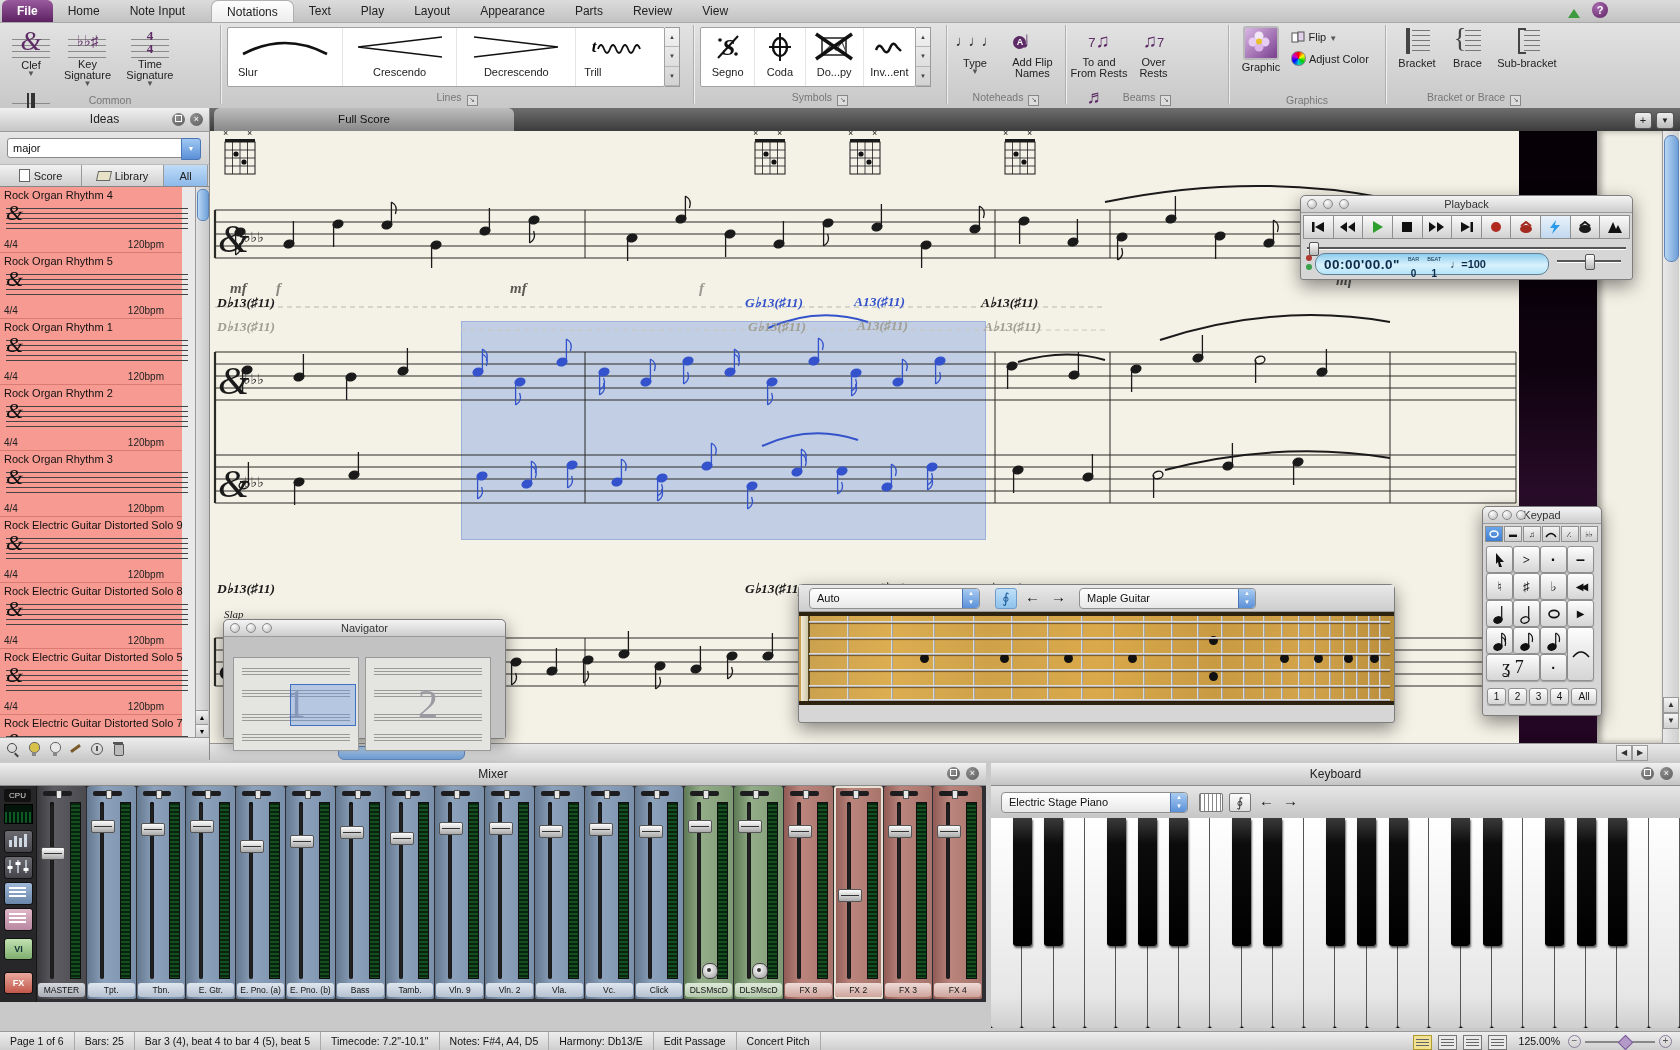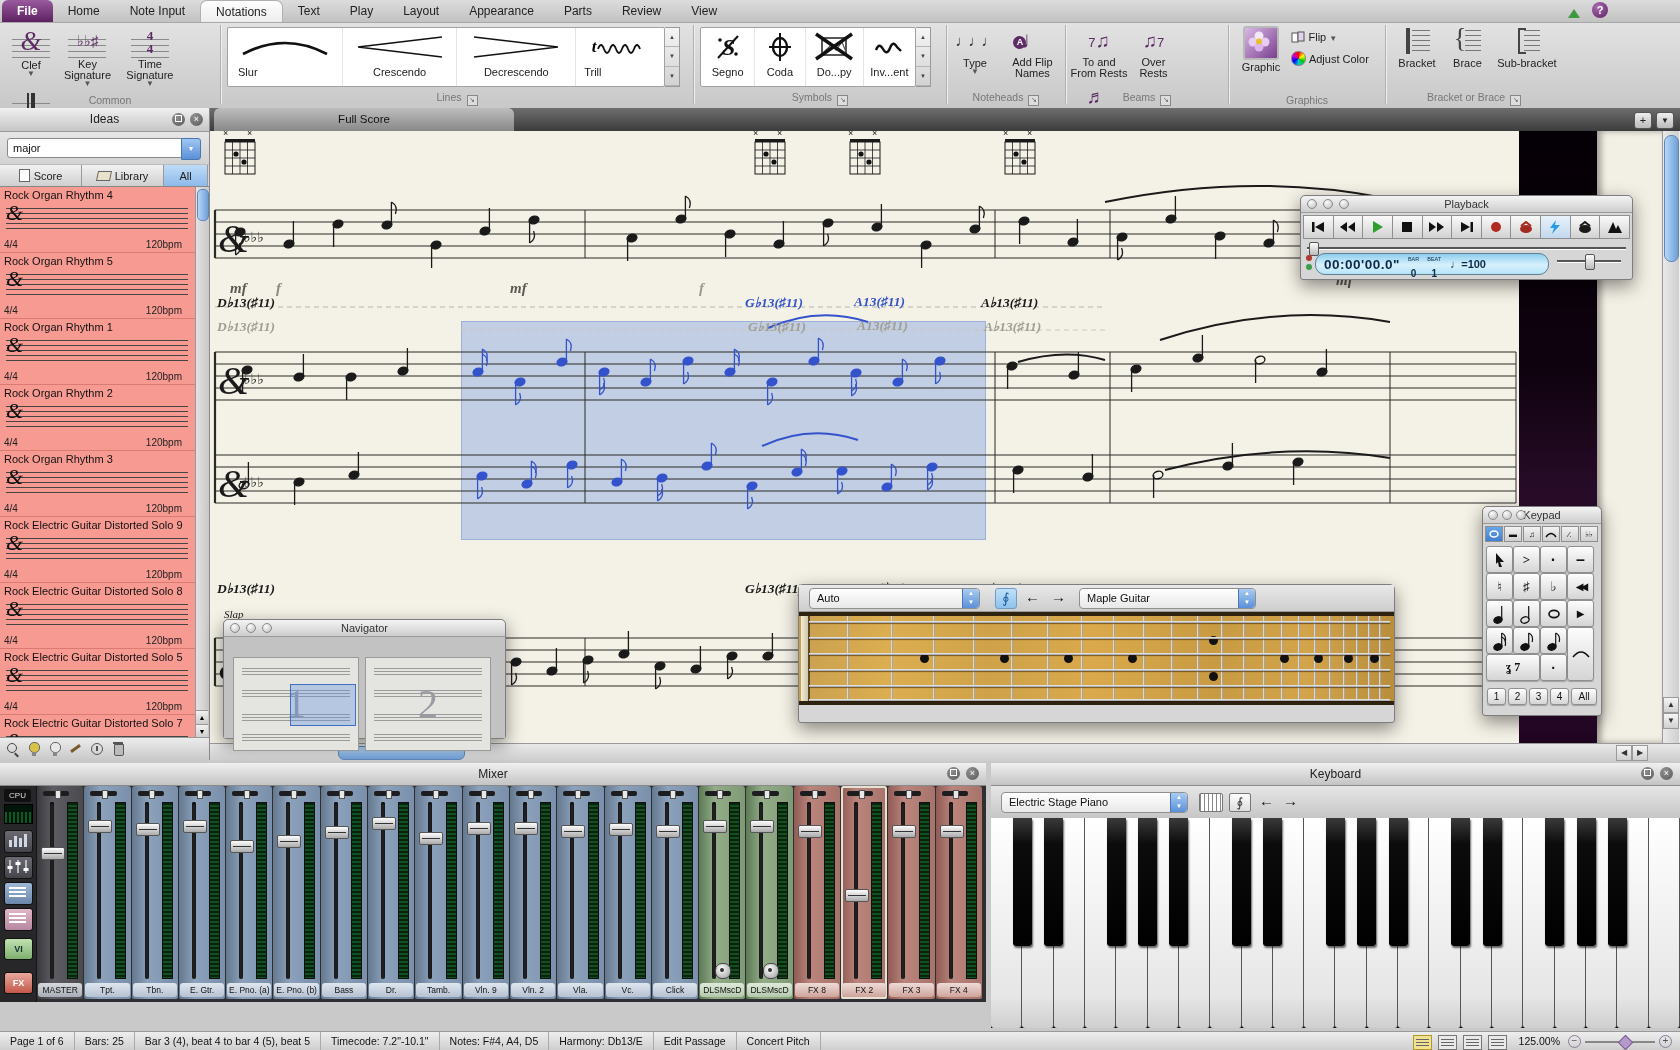--- a/index.html
+++ b/index.html
@@ -2,21 +2,21 @@
 <html><head>
 <meta charset="utf-8">
 <style>
   html,body{margin:0;padding:0;}
   body{width:1680px;height:1050px;overflow:hidden;font-family:"Liberation Sans",sans-serif;background:#c9c9c9;}
   .app{position:absolute;left:0;top:0;width:1680px;height:1050px;}
   
   .tabbar{position:absolute;left:0;top:0;width:1680px;height:22px;background:linear-gradient(#dcdcdc,#c2c2c2);border-bottom:1px solid #a8a8a8;}
   .rtab{display:inline-block;height:22px;line-height:22px;padding:0 15px;font-size:12px;color:#222;vertical-align:top;cursor:default;}
   .rtab.file{background:linear-gradient(#9a5a9e,#5d2161);color:#fff;font-weight:bold;border-radius:6px 6px 0 0;margin-left:2px;}
-  .rtab.active{background:linear-gradient(#fefefe,#ededed);border-radius:7px 7px 0 0;border:1px solid #b0b0b0;border-bottom:none;height:21px;}
+  .rtab.active{background:linear-gradient(#fefefe,#ededed);border-radius:7px 7px 0 0;border:1px solid #b0b0b0;border-bottom:none;height:21px;margin-left:11px;}
   .ribbon{position:absolute;left:0;top:23px;width:1680px;height:85px;background:linear-gradient(#e2e2e2,#c8c8c8);border-bottom:1px solid #9a9a9a;display:flex;}
   .grp{position:relative;height:85px;flex:none;}
   .gsep{flex:none;width:1px;background:#b0b0b0;box-shadow:1px 0 0 #efefef;height:79px;margin-top:2px;}
   .glabel{position:absolute;left:0;right:0;bottom:2px;text-align:center;font-size:10.5px;color:#777;}
   .launcher{display:inline-block;width:9px;height:9px;border:1px solid #888;background:#ddd;font-size:7px;line-height:8px;color:#555;text-align:center;margin-left:5px;vertical-align:-1px;}
   .ritem{display:inline-block;text-align:center;vertical-align:top;font-size:11px;color:#222;margin-top:3px;}
   .ricon{display:block;margin:0 auto 1px;}
   .staffbg{background:repeating-linear-gradient(180deg,transparent 0 5px,#8a8a8a 5px 6px);background-position:0 8px;background-size:100% 30px;background-repeat:no-repeat;}
   .caret{font-size:8px;color:#555;display:block;line-height:6px;}
   .gallery{background:#fff;border:1px solid #a2a2a2;border-radius:2px;display:inline-flex;vertical-align:top;margin-top:4px;height:58px;}
@@ -855,21 +855,21 @@
         </div>
         <div class="itab" style="width: 81px;">
           <i style="width:12px;height:8px;background:#e8e2c8;border:1px solid #666;display:inline-block;transform:skewX(-12deg);"></i>
           <span>Library</span>
         </div>
         <div class="itab active" style="width: 43px;">
           <span>All</span>
         </div>
       </div>
     <div class="ilist">
-      <div id="ideas-cards" style="position:absolute;left:0;top:0;right:9px;">
+      <div id="ideas-cards" style="position:absolute;left:0;top:0;right:27px;">
           <div class="icard">
             <div class="t">Rock Organ Rhythm 4</div>
             <div class="snippet">
               <span class="clef">&amp;</span>
             </div>
             <div class="m">4/4</div>
             <div class="b">120bpm</div>
           </div>
           <div class="icard">
             <div class="t">Rock Organ Rhythm 5</div>
@@ -1234,21 +1234,21 @@
             <line x1="9.7" y1="16" x2="9.7" y2="3" stroke="#111" stroke-width="1.2"></line>
             <path d="M9.7,3 q5,2 3.5,9" fill="none" stroke="#111" stroke-width="1.2"></path>
           </svg>
         </div>
         <div class="kkey" style="position:absolute;left:84px;top:83px;width:25px;height:52px;">
           <svg width="20" height="10">
             <path d="M2,8 Q10,-2 18,8" fill="none" stroke="#111" stroke-width="1.5"></path>
           </svg>
         </div>
         <div class="kkey" style="position:absolute;left:3px;top:110px;width:52px;height:25px;">
-          <span style="font-family:'Liberation Serif',serif;font-size:12px;font-weight:bold;">ʓ 7</span>
+          <span style="font-family:'Liberation Serif',serif;font-size:18px;font-weight:normal;">ʓ 7</span>
         </div>
         <div class="kkey" style="position:absolute;left:57px;top:110px;width:25px;height:25px;">
           <span style="font-size:14px;font-weight:bold;">·</span>
         </div>
       </div>
     <div style="display:flex;gap:2px;padding:3px 4px;" id="keypad-layouts">
         <div class="kkey" style="flex:1;height:15px;font-size:10px;">1</div>
         <div class="kkey" style="flex:1;height:15px;font-size:10px;">2</div>
         <div class="kkey" style="flex:1;height:15px;font-size:10px;">3</div>
         <div class="kkey" style="flex:1;height:15px;font-size:10px;">4</div>
@@ -1354,29 +1354,20 @@
           <div class="meter"></div>
           <div class="fcap" style="top:40px;"></div>
           <div class="plate">Bass</div>
         </div>
         <div class="strip instr">
           <div class="pan">
             <i></i>
           </div>
           <div class="ftrack"></div>
           <div class="meter"></div>
-          <div class="fcap" style="top:31px;"></div>
-          <div class="plate">Dr.</div>
-        </div>
-        <div class="strip instr">
-          <div class="pan">
-            <i></i>
-          </div>
-          <div class="ftrack"></div>
-          <div class="meter"></div>
           <div class="fcap" style="top:46px;"></div>
           <div class="plate">Tamb.</div>
         </div>
         <div class="strip instr">
           <div class="pan">
             <i></i>
           </div>
           <div class="ftrack"></div>
           <div class="meter"></div>
           <div class="fcap" style="top:36px;"></div>

